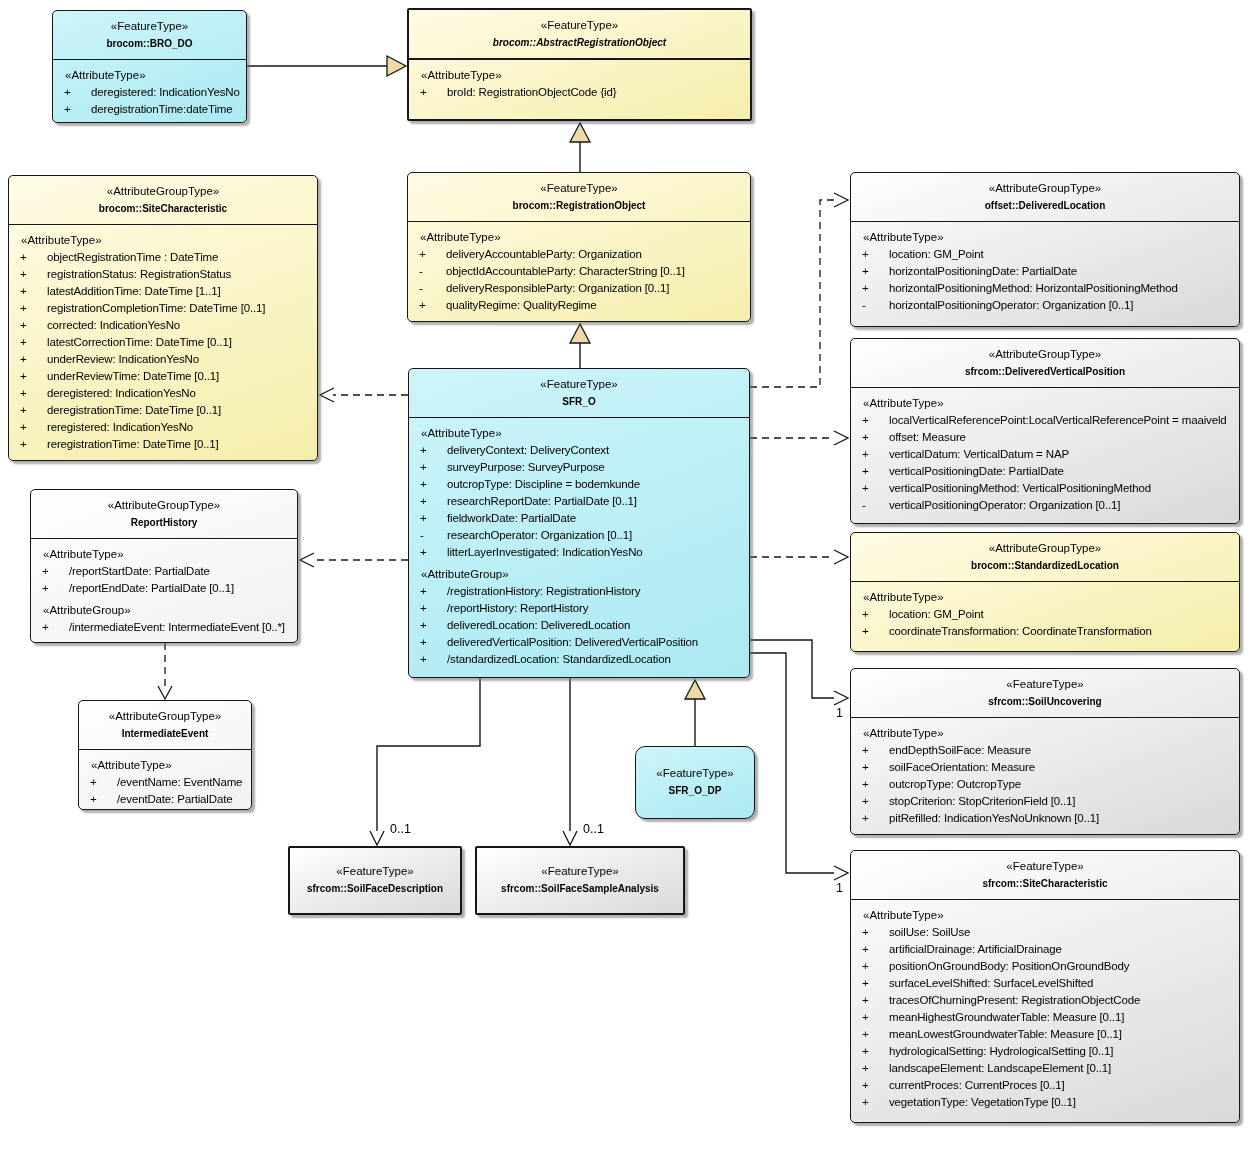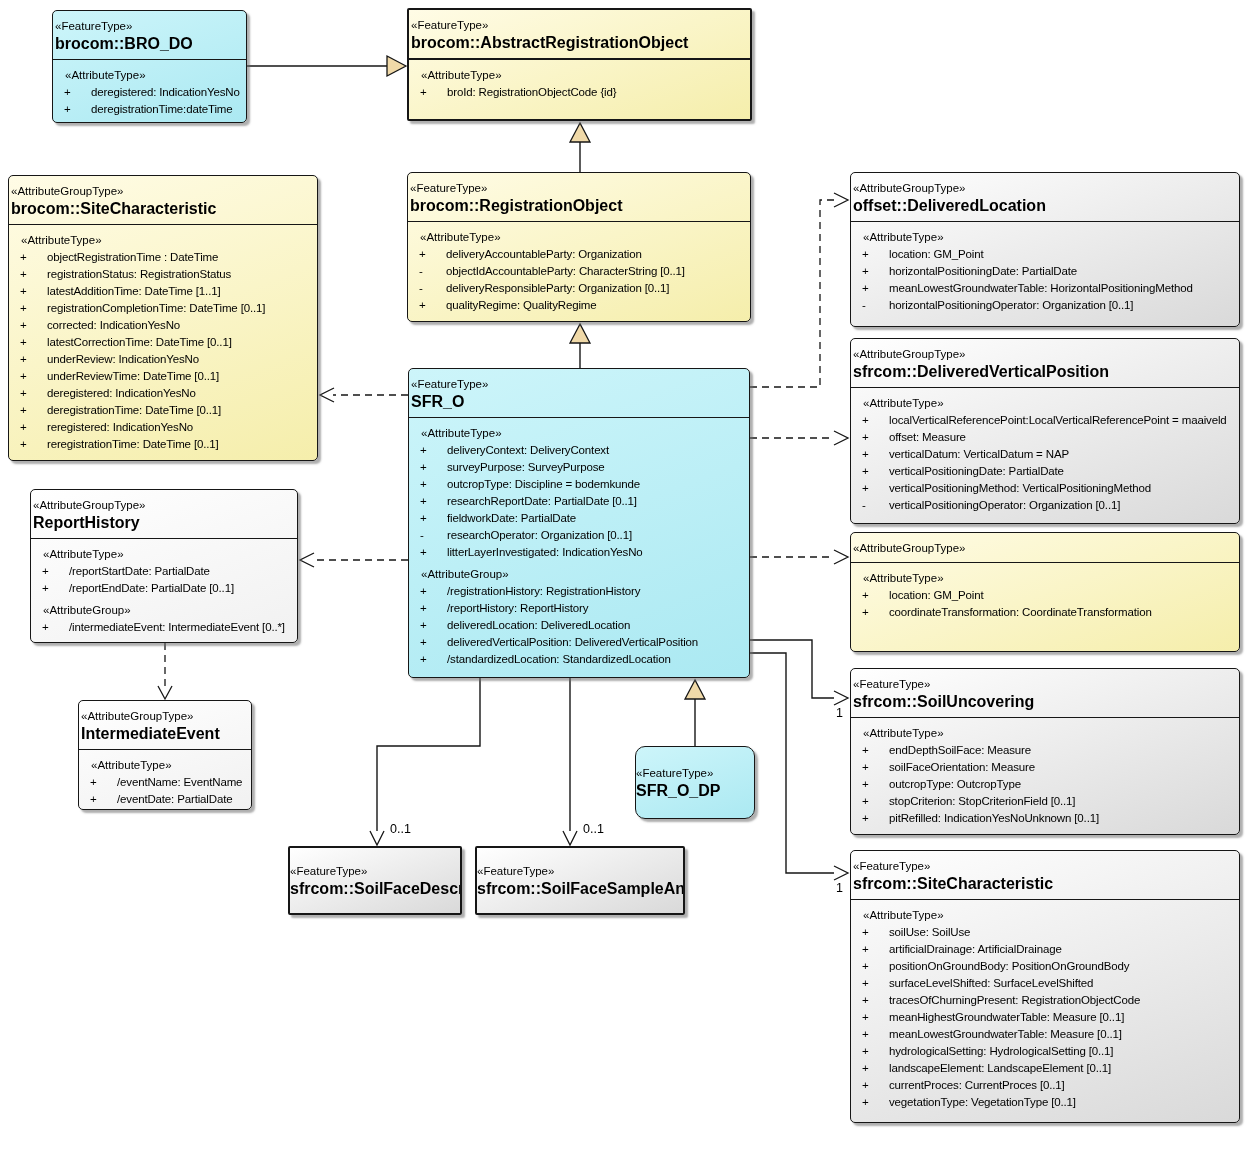--- a/index.html
+++ b/index.html
@@ -1,25 +1,25 @@
 <!DOCTYPE html>
 <html><head>
 <meta charset="utf-8">
 <style>
   html,body{margin:0;padding:0;background:#ffffff;}
   .canvas{position:relative;width:1255px;height:1168px;font-family:"Liberation Sans",sans-serif;color:#000;overflow:hidden;background:#fff;}
   svg.wires{position:absolute;left:0;top:0;z-index:1;}
   .uml-box{position:absolute;z-index:2;border:1.4px solid #161616;border-radius:5px;
     box-shadow:3px 3px 2px rgba(110,110,110,.55);box-sizing:border-box;overflow:hidden;}
   .uml-box.bold{border-width:2.2px;border-radius:2px;}
-  .hdr{border-bottom:1.4px solid #161616;text-align:left;padding:8px 2px 6px;}
+  .hdr{border-bottom:1.4px solid #161616;text-align:center;padding:8px 2px 6px;}
   .bold .hdr{border-bottom-width:2.2px;}
   .stereo{font-size:11.5px;line-height:15px;}
-  .cname{font-size:16px;font-weight:bold;line-height:19px;white-space:nowrap;}
-  .italic .cname{}
+  .cname{font-size:10px;font-weight:bold;line-height:19px;white-space:nowrap;}
+  .italic .cname{font-style:italic;}
   .bdy{padding:7px 20px 4px 4px;}
   .sec{font-size:11.5px;line-height:17px;margin-left:8px;white-space:nowrap;}
   .sec.mt{margin-top:5px;}
   .row{display:flex;font-size:11.5px;line-height:17px;padding-left:7px;}
   .row .v{flex:0 0 27px;}
   .row .t{flex:1;white-space:nowrap;letter-spacing:-0.15px;}
   .cyan{background:linear-gradient(160deg,#cdf5fa 0%,#abe9f2 100%);}
   .yellow{background:linear-gradient(160deg,#fffce6 0%,#f5eeab 100%);}
   .grad-gray{background:linear-gradient(160deg,#ffffff 0%,#d9d9d9 100%);}
   .whitebox{background:linear-gradient(160deg,#ffffff 0%,#f1f1f1 100%);}
@@ -284,21 +284,21 @@
     <div class="row">
           <span class="v">+</span>
           <span class="t">location: GM_Point</span>
         </div>
     <div class="row">
           <span class="v">+</span>
           <span class="t">horizontalPositioningDate: PartialDate</span>
         </div>
     <div class="row">
           <span class="v">+</span>
-          <span class="t">meanLowestGroundwaterTable: HorizontalPositioningMethod</span>
+          <span class="t">horizontalPositioningMethod: HorizontalPositioningMethod</span>
         </div>
     <div class="row">
           <span class="v">-</span>
           <span class="t">horizontalPositioningOperator: Organization [0..1]</span>
         </div>
   </div>
 </div>
 
 <div class="uml-box grad-gray" style="left:850px;top:338px;width:390px;height:186px;">
   <div class="hdr">
@@ -330,20 +330,21 @@
     <div class="row">
           <span class="v">-</span>
           <span class="t">verticalPositioningOperator: Organization [0..1]</span>
         </div>
   </div>
 </div>
 
 <div class="uml-box yellow" style="left:850px;top:532px;width:390px;height:120px;">
   <div class="hdr">
     <div class="stereo">«AttributeGroupType»</div>
+    <div class="cname">brocom::StandardizedLocation</div>
   </div>
   <div class="bdy">
     <div class="sec">«AttributeType»</div>
     <div class="row">
           <span class="v">+</span>
           <span class="t">location: GM_Point</span>
         </div>
     <div class="row">
           <span class="v">+</span>
           <span class="t">coordinateTransformation: CoordinateTransformation</span>

